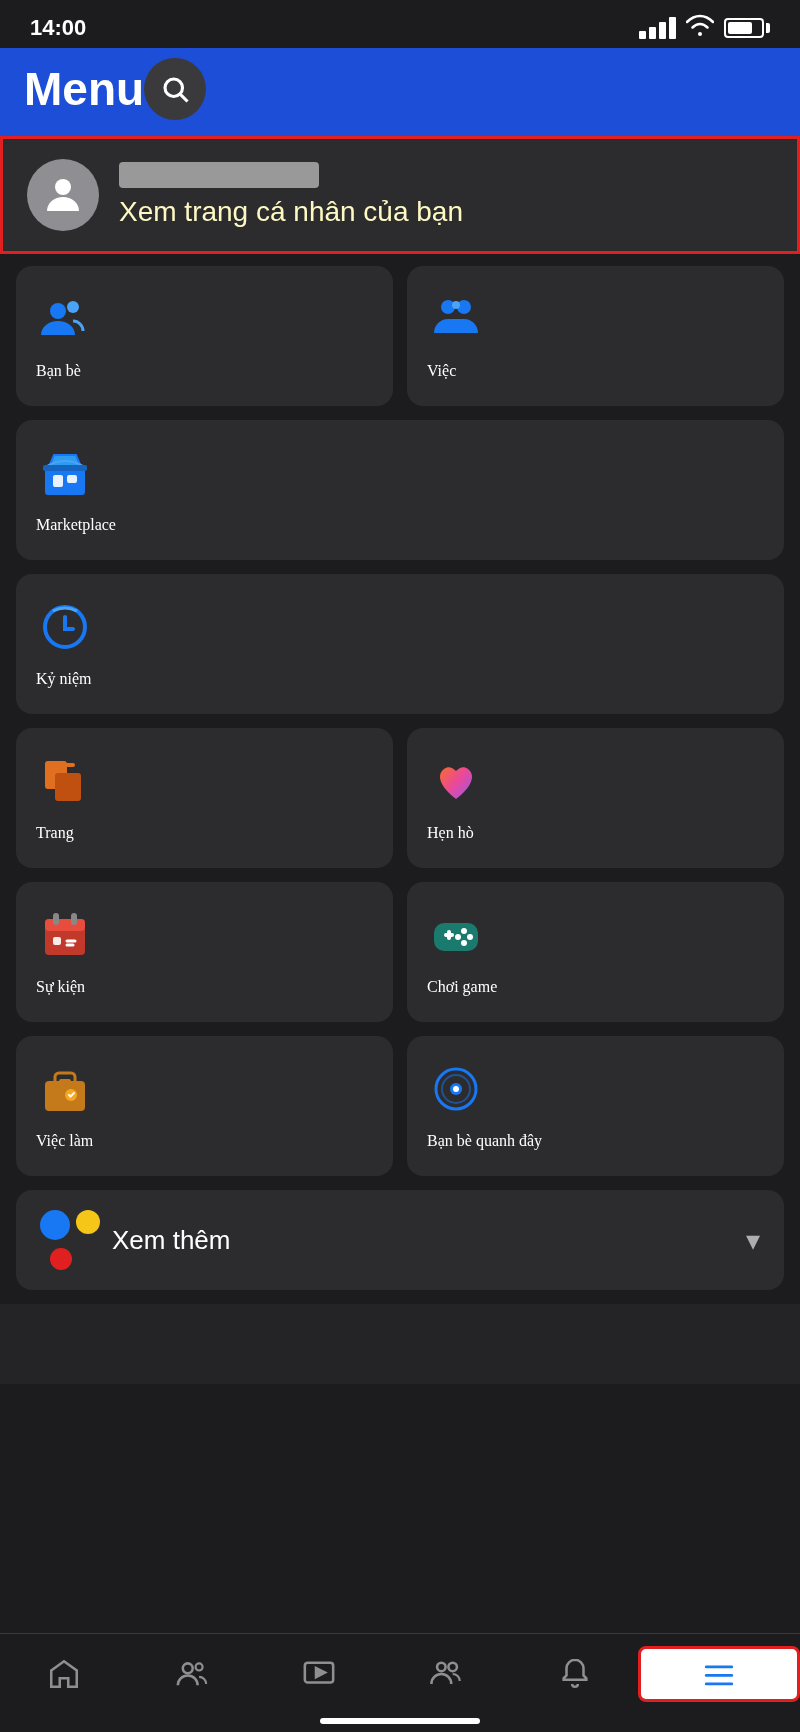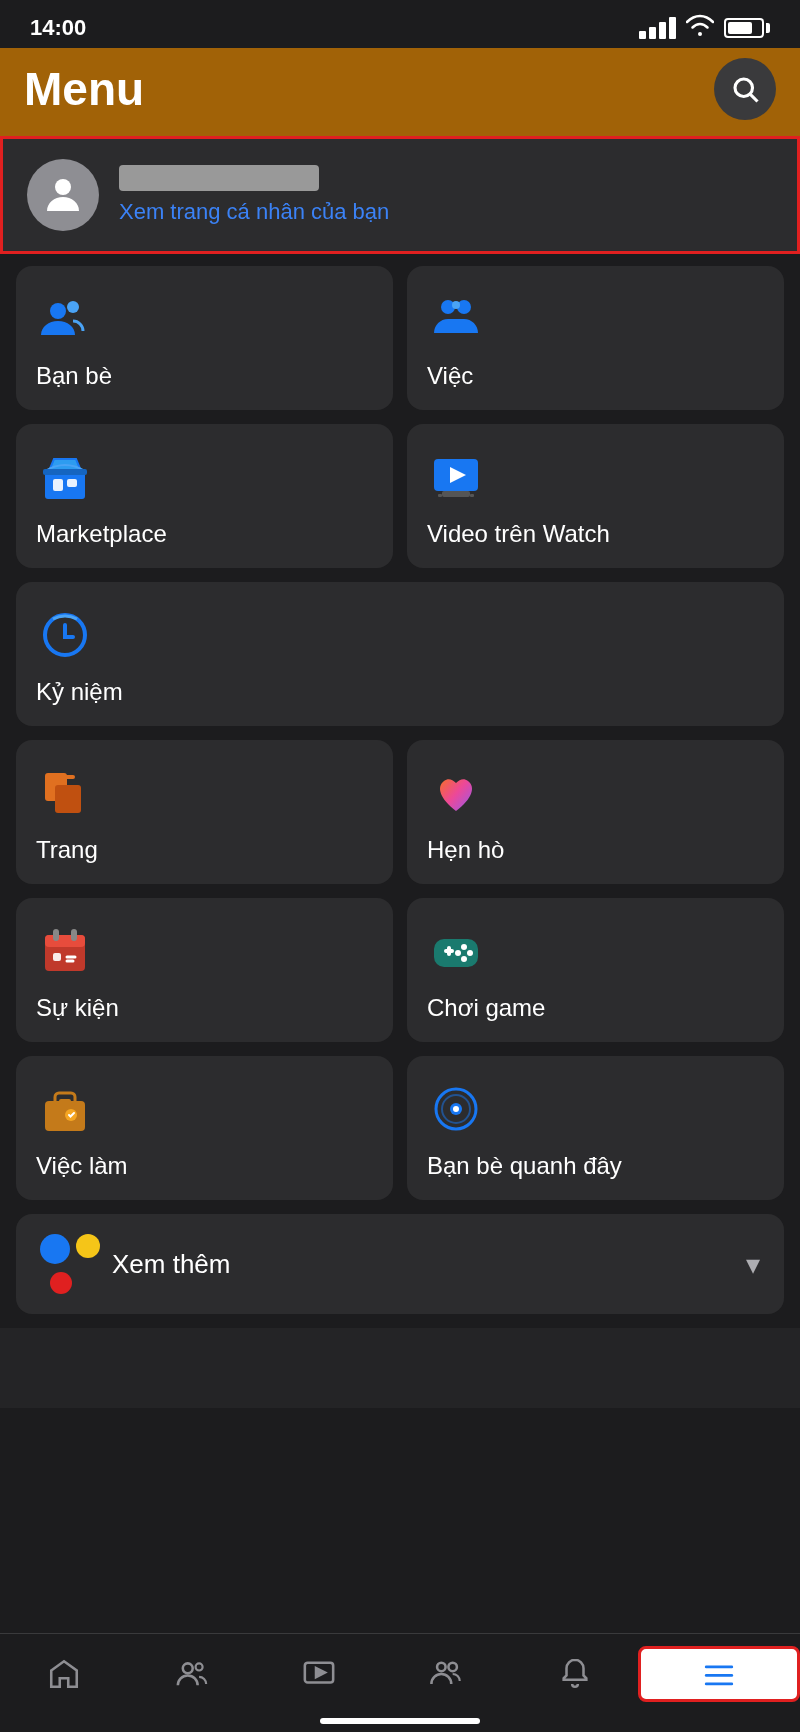--- a/index.html
+++ b/index.html
@@ -71,24 +71,24 @@
       width: 4px;
       height: 10px;
       background: #fff;
       border-radius: 0 2px 2px 0;
       margin-left: 2px;
     }
 
     
     .header {
       display: flex;
-      justify-content: space-between;
+      justify-content: flex-start;
       align-items: center;
       padding: 10px 24px 16px 24px;
-      background: #a16207;
+      background: #1d4ed8;
     }
     .header-title {
       font-size: 46px;
       font-weight: 700;
       color: #fff;
     }
     .search-btn {
       width: 62px;
       height: 62px;
       background: #3a3a3c;
@@ -139,22 +139,22 @@
       font-size: 26px;
       font-weight: 600;
       color: #fff;
       background: #999;
       border-radius: 4px;
       width: 200px;
       height: 26px;
       margin-bottom: 8px;
     }
     .profile-sub {
-      font-size: 22px;
-      color: #3b82f6;
+      font-size: 28px;
+      color: #fef9c3;
     }
 
     
     .grid-container {
       padding: 0 16px;
       display: flex;
       flex-direction: column;
       gap: 14px;
     }
     .grid-row {
@@ -174,23 +174,24 @@
     }
     .grid-item-icon {
       width: 58px;
       height: 58px;
       margin-bottom: 14px;
       display: flex;
       align-items: center;
       justify-content: center;
     }
     .grid-item-label {
-      font-size: 24px;
+      font-size: 16px;
       font-weight: 500;
       color: #fff;
+      font-family: Liberation Serif, serif;
     }
 
     
     .see-more-section {
       margin: 14px 16px 0 16px;
       background: #2c2c2e;
       border-radius: 16px;
       padding: 20px 24px;
       display: flex;
       align-items: center;
@@ -365,32 +366,20 @@
           <rect x="6" y="20" width="40" height="28" rx="3" fill="#1877f2"></rect>
           <path d="M10 20l5-12h22l5 12" stroke="#1877f2" stroke-width="2" fill="#2d9cf0"></path>
           <rect x="14" y="28" width="10" height="12" rx="2" fill="white" opacity="0.9"></rect>
           <rect x="28" y="28" width="10" height="8" rx="2" fill="white" opacity="0.9"></rect>
           <path d="M6 20 Q26 8 46 20" stroke="#4aa3f5" stroke-width="2" fill="none"></path>
           <rect x="4" y="18" width="44" height="6" rx="2" fill="#1565c0"></rect>
         </svg>
       </div>
       <span class="grid-item-label">Marketplace</span>
     </div>
-    <div class="grid-item">
-      <div class="grid-item-icon">
-        <svg width="52" height="52" viewBox="0 0 52 52" fill="none">
-          <rect x="4" y="8" width="44" height="32" rx="4" fill="#1877f2"></rect>
-          <polygon points="20,16 20,32 36,24" fill="white"></polygon>
-          <rect x="12" y="40" width="28" height="6" rx="2" fill="#555"></rect>
-          <rect x="8" y="43" width="4" height="3" rx="1" fill="#555"></rect>
-          <rect x="40" y="43" width="4" height="3" rx="1" fill="#555"></rect>
-        </svg>
-      </div>
-      <span class="grid-item-label">Video trên Watch</span>
-    </div>
   </div>
 
   <div class="grid-row">
     <div class="grid-item">
       <div class="grid-item-icon">
         <svg width="52" height="52" viewBox="0 0 52 52" fill="none">
           <circle cx="26" cy="26" r="20" stroke="#1877f2" stroke-width="4" fill="none"></circle>
           <path d="M26 16 L26 28 L34 28" stroke="#1877f2" stroke-width="4" stroke-linecap="round" fill="none"></path>
           <path d="M14 10 Q26 4 38 10" stroke="#4aa3f5" stroke-width="3" fill="none"></path>
         </svg>

